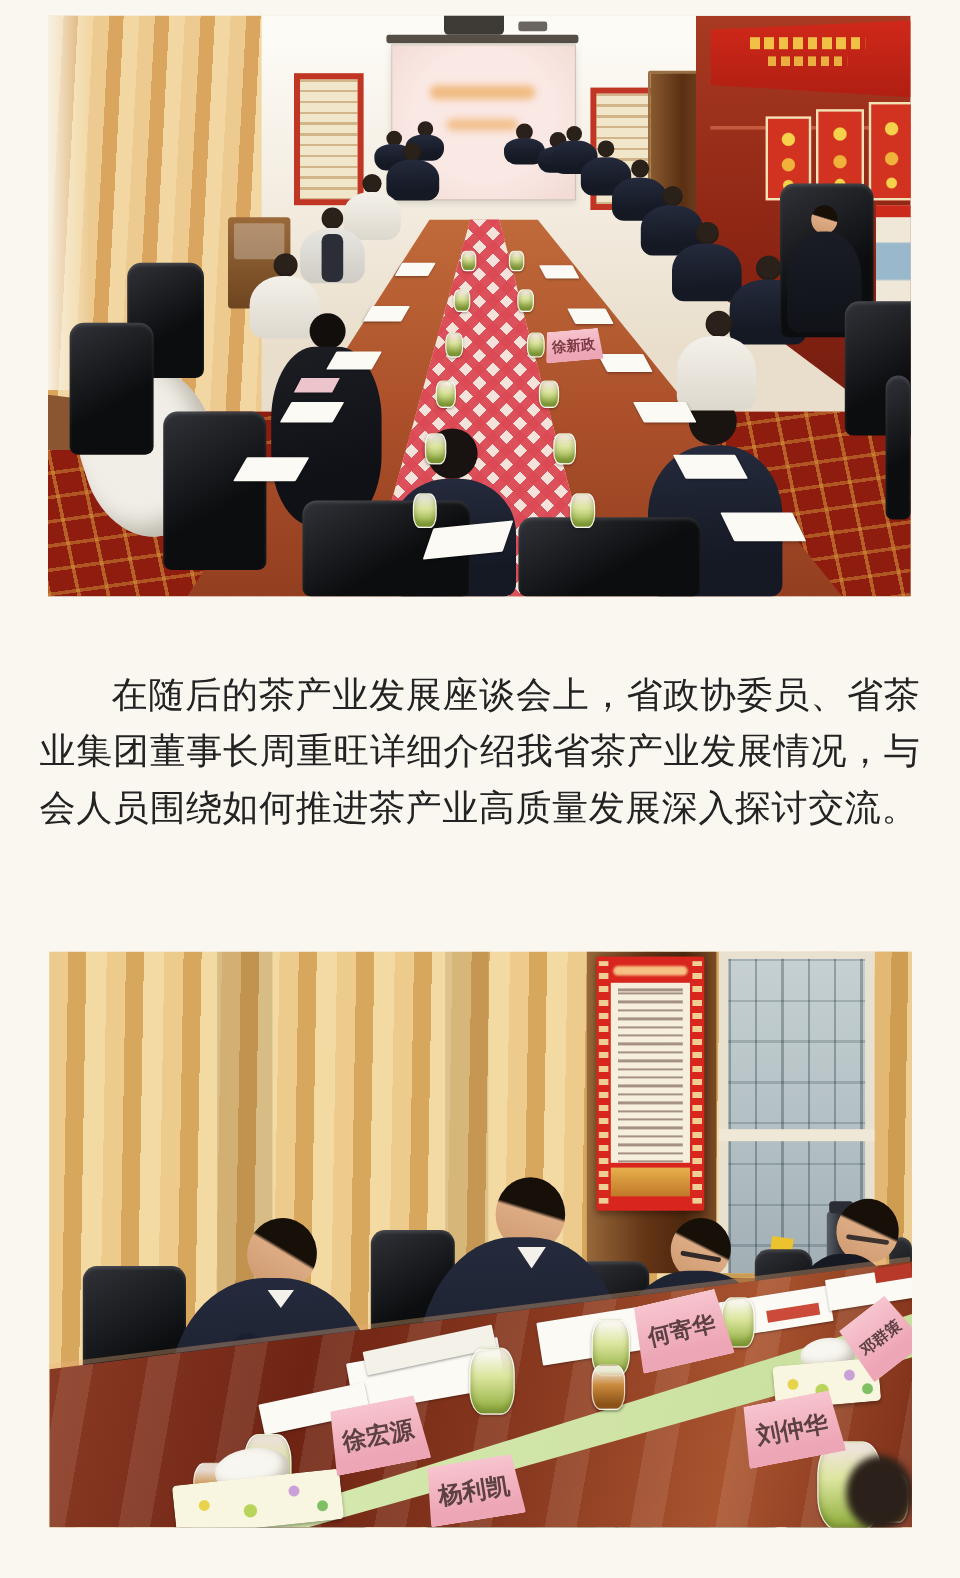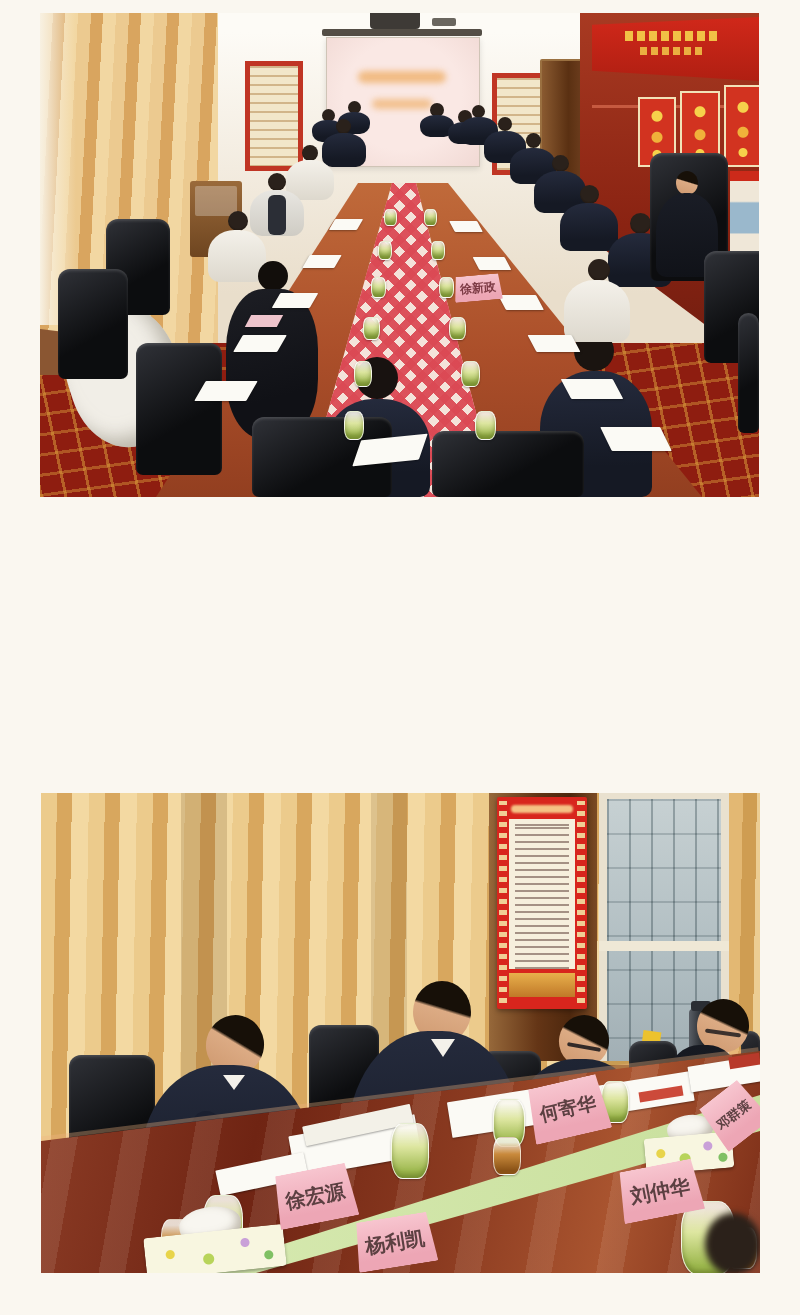--- a/index.html
+++ b/index.html
@@ -133,20 +133,21 @@
     <i class="mug" style="left:384px;top:196px;width:11px;height:15px"></i>
     <i class="mug" style="left:391px;top:228px;width:12px;height:17px"></i>
     <i class="mug" style="left:399px;top:264px;width:13px;height:19px"></i>
     <i class="mug" style="left:409px;top:304px;width:15px;height:21px"></i>
     <i class="mug" style="left:421px;top:348px;width:17px;height:24px"></i>
     <i class="mug" style="left:435px;top:398px;width:19px;height:27px"></i>
 
     <span class="card" style="left:414px;top:262px;width:48px;height:26px;font-size:12px;transform:rotate(-5deg);color:#7c3a44">徐新政</span>
   </figure>
 
+  <p id="para">在随后的茶产业发展座谈会上，省政协委员、省茶业集团董事长周重旺详细介绍我省茶产业发展情况，与会人员围绕如何推进茶产业高质量发展深入探讨交流。</p>
 
   <figure class="ph" style="left:41px;top:793px;width:719px;height:480px">
     <i style="inset:0;background:repeating-linear-gradient(91deg,#eccb8c 0 16px,#d8a75e 16px 31px,#f3d9a2 31px 48px)"></i>
     <i style="left:140px;top:0;width:46px;height:480px;background:rgba(95,55,12,.18)"></i>
     <i style="left:330px;top:0;width:36px;height:480px;background:rgba(95,55,12,.14)"></i>
     <i style="left:448px;top:0;width:108px;height:268px;background:linear-gradient(90deg,#96683a,#643516 45%,#4e280e 75%,#7a4a24)"></i>
     <i style="left:456px;top:4px;width:90px;height:212px;background:#d8251d;border-radius:2px;box-shadow:0 2px 5px rgba(0,0,0,.35)"></i>
     <i style="left:458px;top:8px;width:8px;height:202px;background:repeating-linear-gradient(0deg,#f0cf96 0 5px,#d8251d 5px 11px)"></i>
     <i style="left:536px;top:8px;width:8px;height:202px;background:repeating-linear-gradient(0deg,#f0cf96 0 5px,#d8251d 5px 11px)"></i>
     <i style="left:470px;top:12px;width:62px;height:8px;background:rgba(250,220,150,.85);border-radius:4px;filter:blur(1px)"></i>

